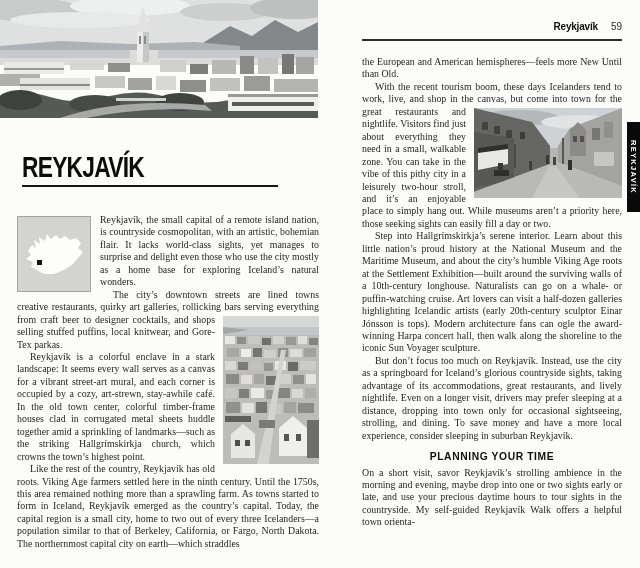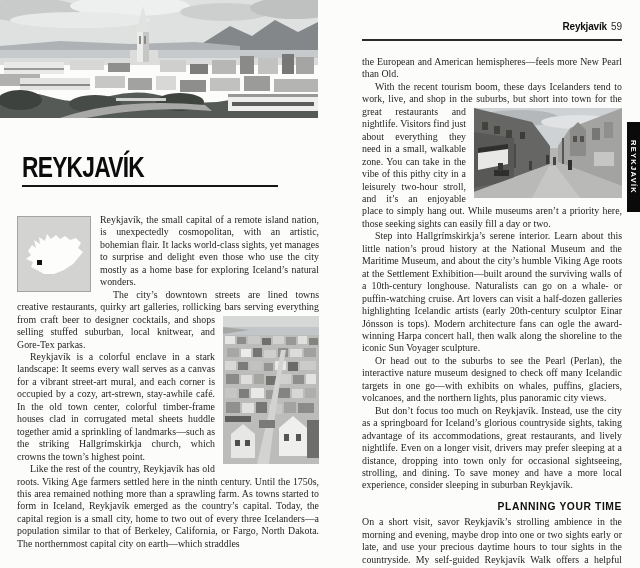--- a/index.html
+++ b/index.html
@@ -34,28 +34,28 @@
   }
   .houses-float{float:right;width:96px;height:148px;margin:2px 0 3px 8px;}
   .street-float{float:right;width:148px;height:90px;margin:2px 0 3px 8px;}
   .photo-svg{display:block;width:100%;height:100%;}
 
   .rp-header{
     position:absolute;top:21px;right:0;
     font-family:"Liberation Sans", sans-serif;font-size:10px;white-space:nowrap;
   }
   .rp-title{font-weight:bold;letter-spacing:-0.2px;color:#0d0d0d;}
-  .rp-num{margin-left:4px;color:#2a2a2a;}
+  .rp-num{margin-left:13px;color:#2a2a2a;}
   .rp-rule{position:absolute;top:39px;left:0;width:260px;height:1.5px;background:#2b2b2b;}
   .rp-content{position:absolute;top:56px;left:0;width:260px;}
 
   .section-heading{
     font-family:"Liberation Sans", sans-serif;font-weight:bold;
     font-size:10.3px;letter-spacing:0.6px;color:#101010;
-    margin:9px 0 3px 0;text-align:right;
+    margin:9px 0 3px 0;text-align:center;
   }
   .ital{}
 
   .side-tab{
     position:absolute;left:627px;top:122px;width:13px;height:90px;
     background:#0a0a0a;color:#ffffff;
     font-family:"Liberation Sans", sans-serif;font-size:7.5px;font-weight:bold;
     letter-spacing:1.3px;writing-mode:vertical-rl;
     display:flex;align-items:center;justify-content:center;
   }
@@ -120,21 +120,21 @@
   <div class="title-rule"></div>
 
   <div class="left-content body-text">
 
     <p class="noindent">
       <span class="map-float">
         <svg class="photo-svg" viewBox="0 0 72 74">
           <polygon fill="#fdfdfc" points="10,34 14,28 18,31 16,23 22,27 21,20 27,24 29,17 33,22 38,18 42,22 47,19 52,23 58,21 63,26 60,31 65,35 61,40 55,47 46,53 36,57 26,57 19,53 13,50 15,45 8,42 13,38"></polygon>
           <rect x="19" y="43" width="5" height="5" fill="#111111"></rect>
         </svg>
-      </span><span>Reykjavík, the small capital of a remote island nation, is unexpectedly cosmopolitan, with an artistic, bohemian flair. It lacks world-class sights, yet manages to surprise and delight even those who use the city mostly as a home base for exploring Iceland’s natural wonders.</span>
+      </span><span>Reykjavík, the small capital of a remote island nation, is countryside cosmopolitan, with an artistic, bohemian flair. It lacks world-class sights, yet manages to surprise and delight even those who use the city mostly as a home base for exploring Iceland’s natural wonders.</span>
     </p>
 
     <p>
       <span>The city’s downtown streets are lined towns creative restaurants, quirky art galleries, rollicking bars serving </span><span class="houses-float">
         <svg class="photo-svg" viewBox="0 0 96 148" preserveAspectRatio="none">
           <rect width="96" height="148" fill="#bcbcba"></rect>
           <rect width="96" height="12" fill="#d6d8d7"></rect>
           <rect y="11" width="96" height="8" fill="#c2c6c9"></rect>
           <path d="M0,11 L26,14 L0,18 Z" fill="#a6a6a4"></path>
           <rect x="2" y="20" width="10" height="8" fill="#e6e6e4"></rect>
@@ -183,41 +183,41 @@
           <path d="M8,118 L20,108 L32,118 L32,142 L8,142 Z" fill="#e7e7e5"></path>
           <rect x="12" y="124" width="5" height="6" fill="#4e4e4c"></rect>
           <rect x="22" y="124" width="5" height="6" fill="#4e4e4c"></rect>
           <path d="M56,112 L70,100 L84,112 L84,140 L56,140 Z" fill="#efefed"></path>
           <rect x="61" y="118" width="5" height="7" fill="#555553"></rect>
           <rect x="73" y="118" width="5" height="7" fill="#555553"></rect>
           <rect x="84" y="104" width="12" height="38" fill="#6d6d6b"></rect>
           <rect x="2" y="100" width="26" height="6" fill="#5f5f5d"></rect>
           <rect x="36" y="104" width="16" height="8" fill="#7a7a78"></rect>
         </svg>
-      </span><span>everything from craft beer to designer cocktails, and shops selling stuffed suburban, local knitwear, and Gore-Tex parkas.</span>
+      </span><span>everything from craft beer to designer cocktails, and shops selling stuffed puffins, local knitwear, and Gore-Tex parkas.</span>
     </p>
 
     <p>Reykjavík is a colorful enclave in a stark landscape: It seems every wall serves as a canvas for a vibrant street-art mural, and each corner is occupied by a cozy, art-strewn, stay-awhile café. In the old town center, colorful timber-frame houses clad in corrugated metal sheets huddle together amid a sprinkling of landmarks—such as the striking Hallgrímskirkja church, which crowns the town’s highest point.</p>
     <p>Like the rest of the country, Reykjavík has old roots. Viking Age farmers settled here in the ninth century. Until the 1750s, this area remained nothing more than a sprawling farm. As towns started to form in Iceland, Reykjavík emerged as the country’s capital. Today, the capital region is a small city, home to two out of every three Icelanders—a population similar to that of Berkeley, California, or Fargo, North Dakota. The northernmost capital city on earth—which straddles</p>
   </div>
 </div>
 
 <div class="page" id="right-page">
 
   <div class="rp-header">
     <span class="rp-title">Reykjavík</span><span class="rp-num">59</span>
   </div>
   <div class="rp-rule"></div>
 
   <div class="rp-content body-text">
 
-    <p class="noindent">the European and American hemispheres—feels more New Pearl than Old.</p>
+    <p class="noindent">the European and American hemispheres—feels more New Until than Old.</p>
 
     <p>
-      <span>With the recent tourism boom, these days Icelanders tend to work, live, and shop in the suburbs, but short into town for the </span><span class="street-float">
+      <span>With the recent tourism boom, these days Icelanders tend to work, live, and shop in the canvas, but come into town for the </span><span class="street-float">
         <svg class="photo-svg" viewBox="0 0 148 90" preserveAspectRatio="none">
           <rect width="148" height="90" fill="#b6b6b4"></rect>
           <rect width="148" height="40" fill="#ced2d5"></rect>
           <ellipse cx="45" cy="10" rx="40" ry="8" fill="#b4b8bb"></ellipse>
           <ellipse cx="105" cy="14" rx="38" ry="7" fill="#e0e2e3"></ellipse>
           <polygon points="0,0 58,14 76,38 76,56 0,84" fill="#666664"></polygon>
           <polygon points="0,24 40,30 40,72 0,80" fill="#585856"></polygon>
           <rect x="8" y="14" width="6" height="8" fill="#42423f"></rect>
           <rect x="20" y="18" width="6" height="8" fill="#42423f"></rect>
           <rect x="32" y="22" width="6" height="8" fill="#42423f"></rect>
@@ -242,21 +242,20 @@
           <rect x="88" y="30" width="2" height="26" fill="#555553"></rect>
           <rect x="40" y="36" width="2" height="24" fill="#4a4a48"></rect>
         </svg>
       </span><span>great restaurants and nightlife. Visitors find just about everything they need in a small, walkable zone. You can take in the vibe of this pithy city in a leisurely two-hour stroll, and it’s an enjoyable place to simply hang out. While museums aren’t a priority here, those seeking sights can easily fill a day or two.</span>
     </p>
 
     <p>
       <span>Step into Hallgrímskirkja’s serene interior. Learn about this little nation’s proud history at the National Museum and the Maritime Museum, and about the city’s humble Viking Age roots at the Settlement Exhibition—built around the surviving walls of a 10th-century longhouse. Naturalists can go on a whale- or puffin-watching cruise. Art lovers can visit a half-dozen galleries highlighting Icelandic artists (early 20th-century sculptor Einar Jónsson is tops). Modern architecture fans can ogle the award-winning Harpa concert hall, then walk along the shoreline to the iconic </span><span class="ital">Sun Voyager</span><span> sculpture.</span>
     </p>
 
-    <p>Or head out to the suburbs to see the Pearl (Perlan), the interactive nature museum designed to check off many Icelandic targets in one go—with exhibits on whales, puffins, glaciers, volcanoes, and the northern lights, plus panoramic city views.</p>
     <p>But don’t focus too much on Reykjavík. Instead, use the city as a springboard for Iceland’s glorious countryside sights, taking advantage of its accommodations, great restaurants, and lively nightlife. Even on a longer visit, drivers may prefer sleeping at a distance, dropping into town only for occasional sightseeing, strolling, and dining. To save money and have a more local experience, consider sleeping in suburban Reykjavík.</p>
 
     <div class="section-heading">PLANNING YOUR TIME</div>
 
     <p class="noindent">On a short visit, savor Reykjavík’s strolling ambience in the morning and evening, maybe drop into one or two sights early or late, and use your precious daytime hours to tour sights in the countryside. My self-guided Reykjavík Walk offers a helpful town orienta-</p>
   </div>
 </div>
 
 <div class="side-tab">REYKJAVÍK</div>
 

